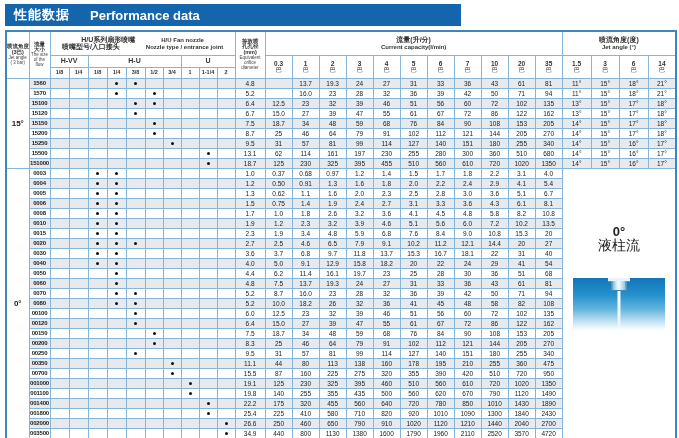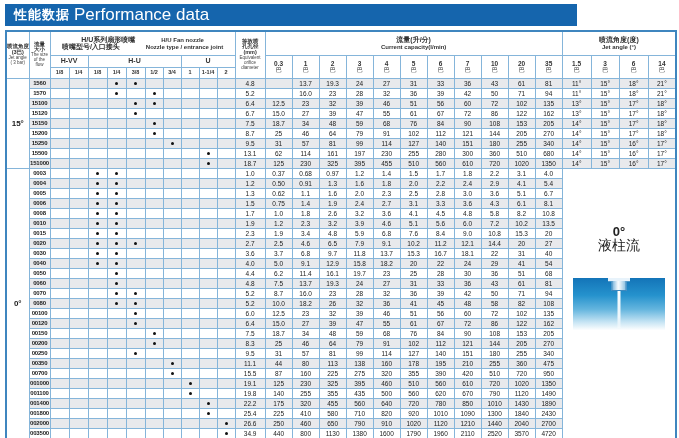--- a/index.html
+++ b/index.html
@@ -1,25 +1,25 @@
 <!DOCTYPE html>
 <html><head>
 <meta charset="utf-8">
 <style>
   html,body{margin:0;padding:0;}
   body{
     width:679px;height:438px;background:#ffffff;position:relative;overflow:hidden;
     font-family:"Liberation Sans",sans-serif;color:#1a1a1a;
   }
   .titlebar{
-    position:absolute;left:5px;top:4px;width:572px;height:22px;
-    display:flex;align-items:center;gap:4px;padding-left:9px;box-sizing:border-box;
+    position:absolute;left:5px;top:4px;width:456px;height:22px;
+    display:flex;align-items:center;gap:20px;padding-left:9px;box-sizing:border-box;
   }
   .titlebar .zh{font-size:13px;font-weight:bold;color:#fff;letter-spacing:1px;}
-  .titlebar .en{font-size:17px;font-weight:normal;color:#fff;text-align:center;}
+  .titlebar .en{font-size:13px;font-weight:bold;color:#fff;text-align:center;}
   table.perf{
     position:absolute;left:5px;top:30px;width:670px;
     border-collapse:collapse;table-layout:fixed;
     border:2px solid #3f86bf;
   }
   .perf th,.perf td{
     border:1px solid #85b5da;padding:0;text-align:center;vertical-align:middle;
     overflow:hidden;white-space:nowrap;background:#fff;
   }
   .perf thead th{color:#333;line-height:1.08;}

